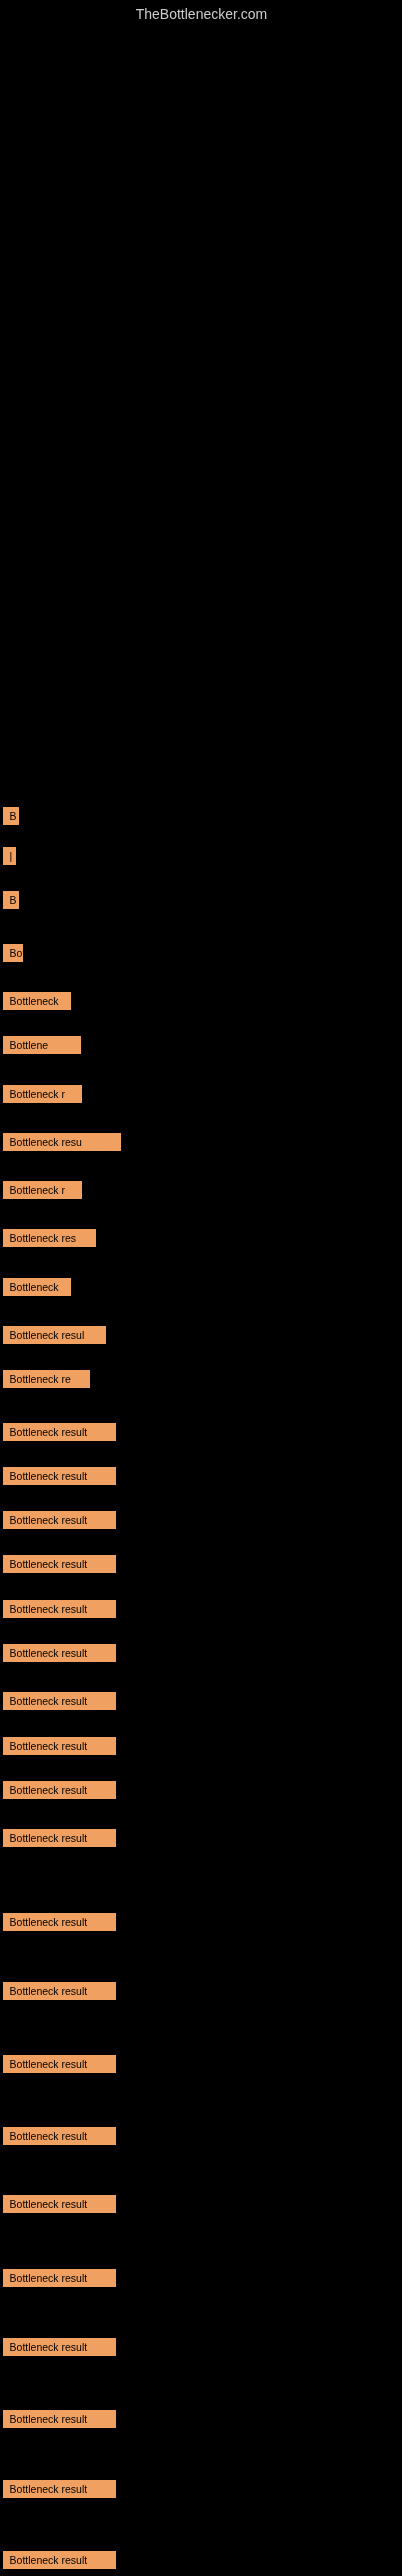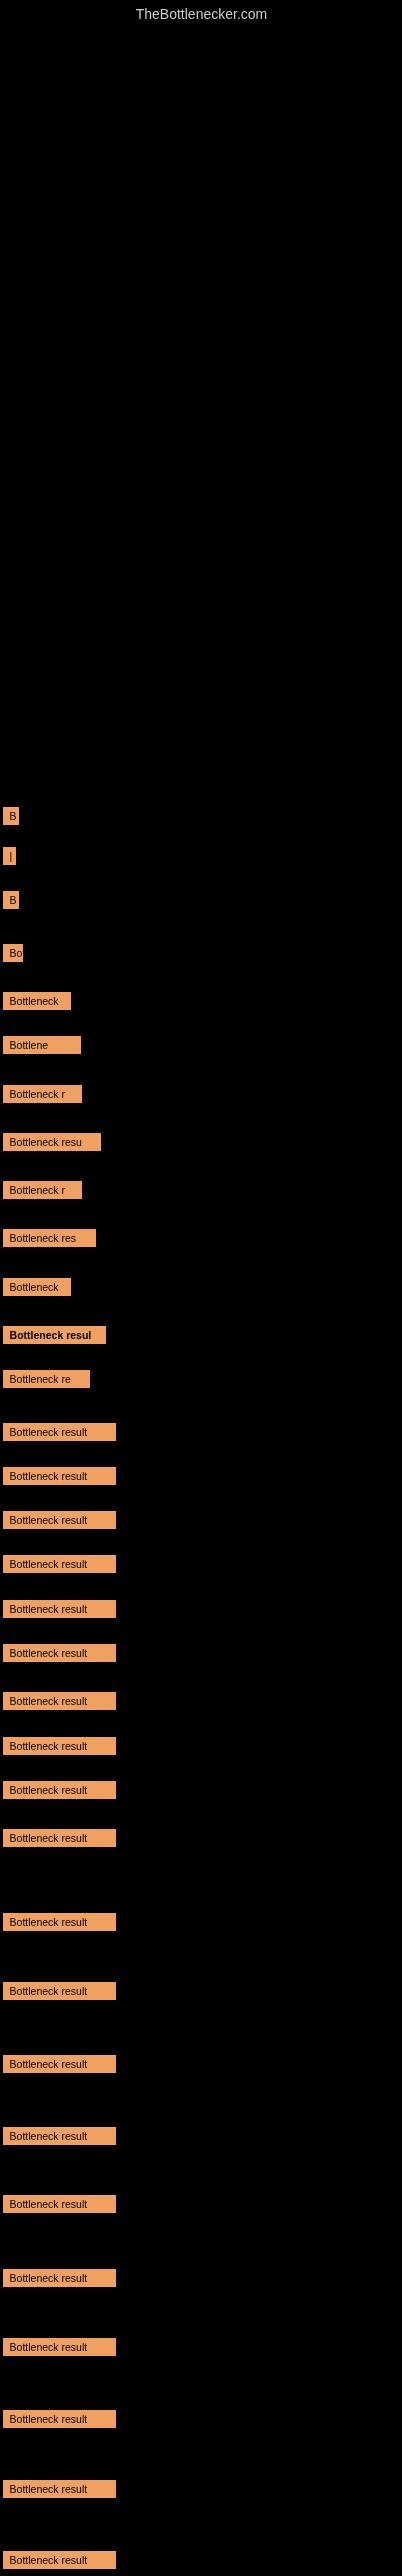--- a/index.html
+++ b/index.html
@@ -37,25 +37,25 @@
 <div class="site-title">TheBottlenecker.com</div>
 
 <div id="items-container" style="position: relative; width: 403px; height: 2560px;">
 <div style="position: absolute; top: 773px; left: 1.6px;"><span class="bottleneck-item" style="width: 16px; overflow: hidden;">B</span></div>
     <div style="position: absolute; top: 813px; left: 1.6px;"><span class="bottleneck-item" style="width: 12px; overflow: hidden;">|</span></div>
     <div style="position: absolute; top: 857px; left: 1.6px;"><span class="bottleneck-item" style="width: 16px; overflow: hidden;">B</span></div>
     <div style="position: absolute; top: 910px; left: 1.6px;"><span class="bottleneck-item" style="width: 20px; overflow: hidden;">Bottle</span></div>
     <div style="position: absolute; top: 958px; left: 1.6px;"><span class="bottleneck-item" style="width: 68px; overflow: hidden;">Bottleneck</span></div>
     <div style="position: absolute; top: 1002px; left: 1.6px;"><span class="bottleneck-item" style="width: 78px; overflow: hidden;">Bottlene</span></div>
     <div style="position: absolute; top: 1051px; left: 1.6px;"><span class="bottleneck-item" style="width: 79px; overflow: hidden;">Bottleneck r</span></div>
-    <div style="position: absolute; top: 1099px; left: 1.6px;"><span class="bottleneck-item" style="width: 98px; overflow: hidden;">Bottleneck resu</span></div>
+    <div style="position: absolute; top: 1099px; left: 1.6px;"><span class="bottleneck-item" style="width: 118px; overflow: hidden;">Bottleneck resu</span></div>
     <div style="position: absolute; top: 1147px; left: 1.6px;"><span class="bottleneck-item" style="width: 79px; overflow: hidden;">Bottleneck r</span></div>
     <div style="position: absolute; top: 1195px; left: 1.6px;"><span class="bottleneck-item" style="width: 93px; overflow: hidden;">Bottleneck res</span></div>
     <div style="position: absolute; top: 1244px; left: 1.6px;"><span class="bottleneck-item" style="width: 68px; overflow: hidden;">Bottleneck</span></div>
-    <div style="position: absolute; top: 1292px; left: 1.6px;"><span class="bottleneck-item" style="width: 103px; overflow: hidden; font-weight: bold;">Bottleneck resul</span></div>
+    <div style="position: absolute; top: 1292px; left: 1.6px;"><span class="bottleneck-item" style="width: 103px; overflow: hidden;">Bottleneck resul</span></div>
     <div style="position: absolute; top: 1336px; left: 1.6px;"><span class="bottleneck-item" style="width: 87px; overflow: hidden;">Bottleneck re</span></div>
     <div style="position: absolute; top: 1389px; left: 1.6px;"><span class="bottleneck-item" style="width: 113px; overflow: hidden;">Bottleneck result</span></div>
     <div style="position: absolute; top: 1433px; left: 1.6px;"><span class="bottleneck-item" style="width: 113px; overflow: hidden;">Bottleneck result</span></div>
     <div style="position: absolute; top: 1477px; left: 1.6px;"><span class="bottleneck-item" style="width: 113px; overflow: hidden;">Bottleneck result</span></div>
     <div style="position: absolute; top: 1521px; left: 1.6px;"><span class="bottleneck-item" style="width: 113px; overflow: hidden;">Bottleneck result</span></div>
     <div style="position: absolute; top: 1566px; left: 1.6px;"><span class="bottleneck-item" style="width: 113px; overflow: hidden;">Bottleneck result</span></div>
     <div style="position: absolute; top: 1610px; left: 1.6px;"><span class="bottleneck-item" style="width: 113px; overflow: hidden;">Bottleneck result</span></div>
     <div style="position: absolute; top: 1658px; left: 1.6px;"><span class="bottleneck-item" style="width: 113px; overflow: hidden;">Bottleneck result</span></div>
     <div style="position: absolute; top: 1703px; left: 1.6px;"><span class="bottleneck-item" style="width: 113px; overflow: hidden;">Bottleneck result</span></div>
     <div style="position: absolute; top: 1747px; left: 1.6px;"><span class="bottleneck-item" style="width: 113px; overflow: hidden;">Bottleneck result</span></div>

